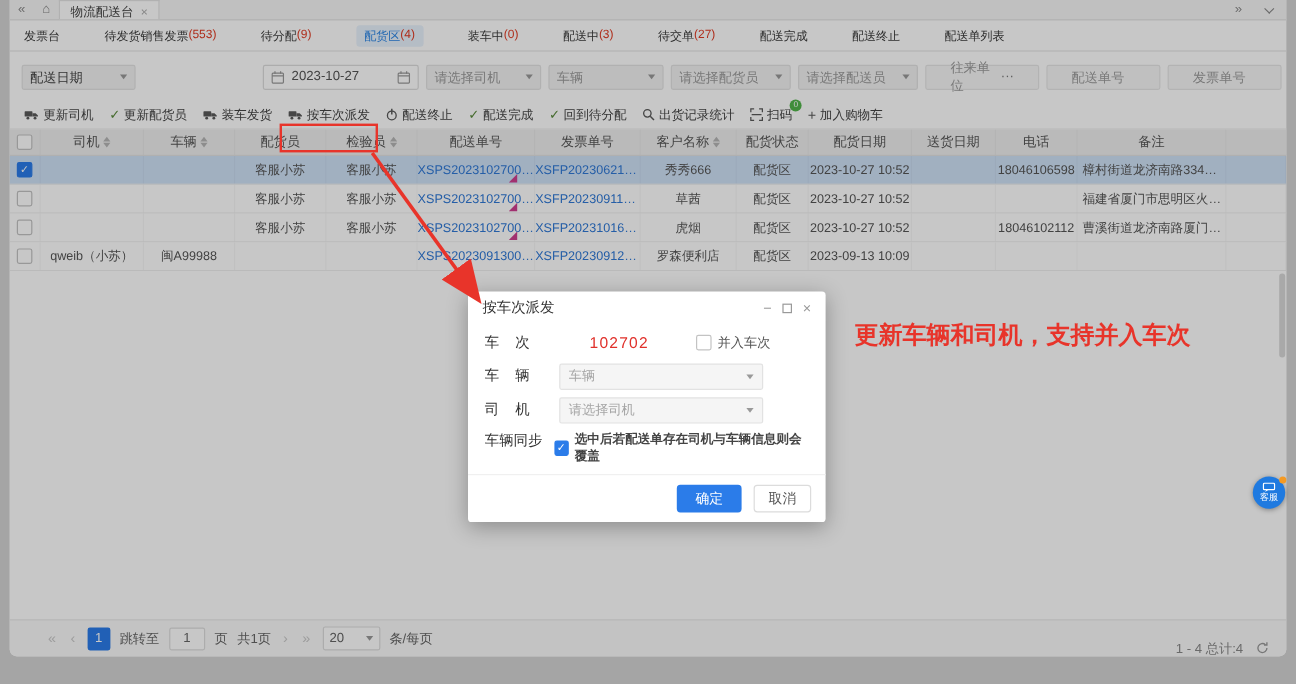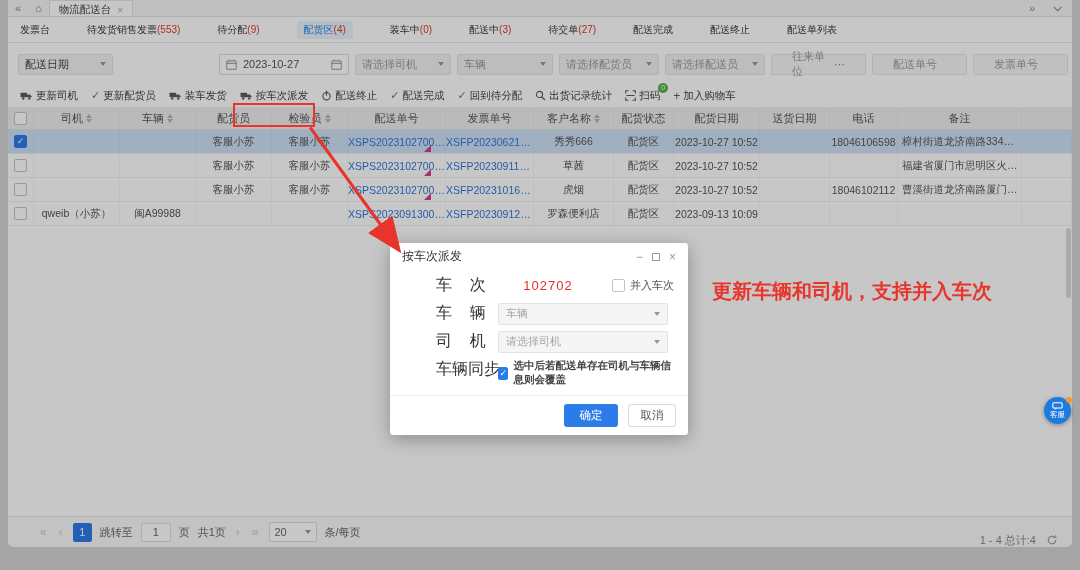--- a/index.html
+++ b/index.html
@@ -72,33 +72,33 @@
   .pg-right { margin-left:auto; display:flex; align-items:center; gap:10px; color:#888;margin-top:16px; }
 
   
   .overlay { position:absolute; inset:0; background:rgba(0,0,0,0.22); z-index:30; }
   .dialog { position:absolute; left:390px; top:243px; width:298px; background:#fff; border-radius:3px;
             box-shadow:0 4px 18px rgba(0,0,0,0.3); z-index:40; }
   .d-head { height:27px; display:flex; align-items:center; padding:0 12px; font-size:12px; color:#333; }
   .d-head-ics { margin-left:auto; display:flex; align-items:center; gap:9px; color:#999; font-size:12px; }
   .max-box { width:8px; height:8px; border:1.2px solid #999; display:inline-block; }
   .d-row { height:25px; display:flex; align-items:center; padding:0 14px; margin-top:3px; }
-  .d-label { width:62px; font-size:16px; color:#333; white-space:pre;margin-left:32px; }
+  .d-label { width:62px; font-size:12px; color:#333; white-space:pre; }
   .trip-val { width:100px; text-align:center; color:#e0312b; font-size:13px; letter-spacing:1px; }
   .d-check { display:flex; align-items:center; gap:5px; font-size:11px; color:#555; margin-left:14px; }
   .d-select { width:170px; height:22px; background:#f5f5f5; border:1px solid #e2e2e2; border-radius:2px; display:flex; align-items:center; justify-content:space-between; padding:0 7px; font-size:11px; color:#a5a5a5; }
   .sync-text { font-size:10.5px; color:#444; font-weight:bold; }
   .d-foot { margin-top:8px; border-top:1px solid #f0f0f0; padding:8px 12px; display:flex; justify-content:flex-end; gap:10px; }
   .btn-ok { width:54px; height:23px; background:#2b7ce9; color:#fff; border:none; border-radius:3px; font-size:11.5px; cursor:pointer; }
   .btn-cancel { width:48px; height:23px; background:#fff; color:#555; border:1px solid #dcdcdc; border-radius:3px; font-size:11.5px; cursor:pointer; }
 
   
   #anno-rect { position:absolute; border:2px solid #e8342a; z-index:45; pointer-events:none; }
   #anno-svg { position:absolute; inset:0; width:100%; height:100%; z-index:45; pointer-events:none; }
-  .anno-text { position:absolute; left:712px; top:278px; font-size:20px; font-weight:bold; color:#e8342a; z-index:45; white-space:nowrap; }
+  .anno-text { position:absolute; left:712px; top:266px; font-size:20px; font-weight:bold; color:#e8342a; z-index:45; white-space:nowrap; }
 
   
   .svc { position:absolute; left:1044px; top:397px; width:27px; height:27px; border-radius:50%; background:#1f7ae0;
          z-index:35; display:flex; flex-direction:column; align-items:center; justify-content:center; color:#fff; cursor:pointer;
          box-shadow:0 1px 4px rgba(0,0,0,0.35); }
   .svc .dot { position:absolute; top:0; right:-1px; width:6px; height:6px; border-radius:50%; background:#f59a23; }
   .svc-label { font-size:7.5px; line-height:1; margin-top:1px; }
 </style>
 </head>
 <body>

